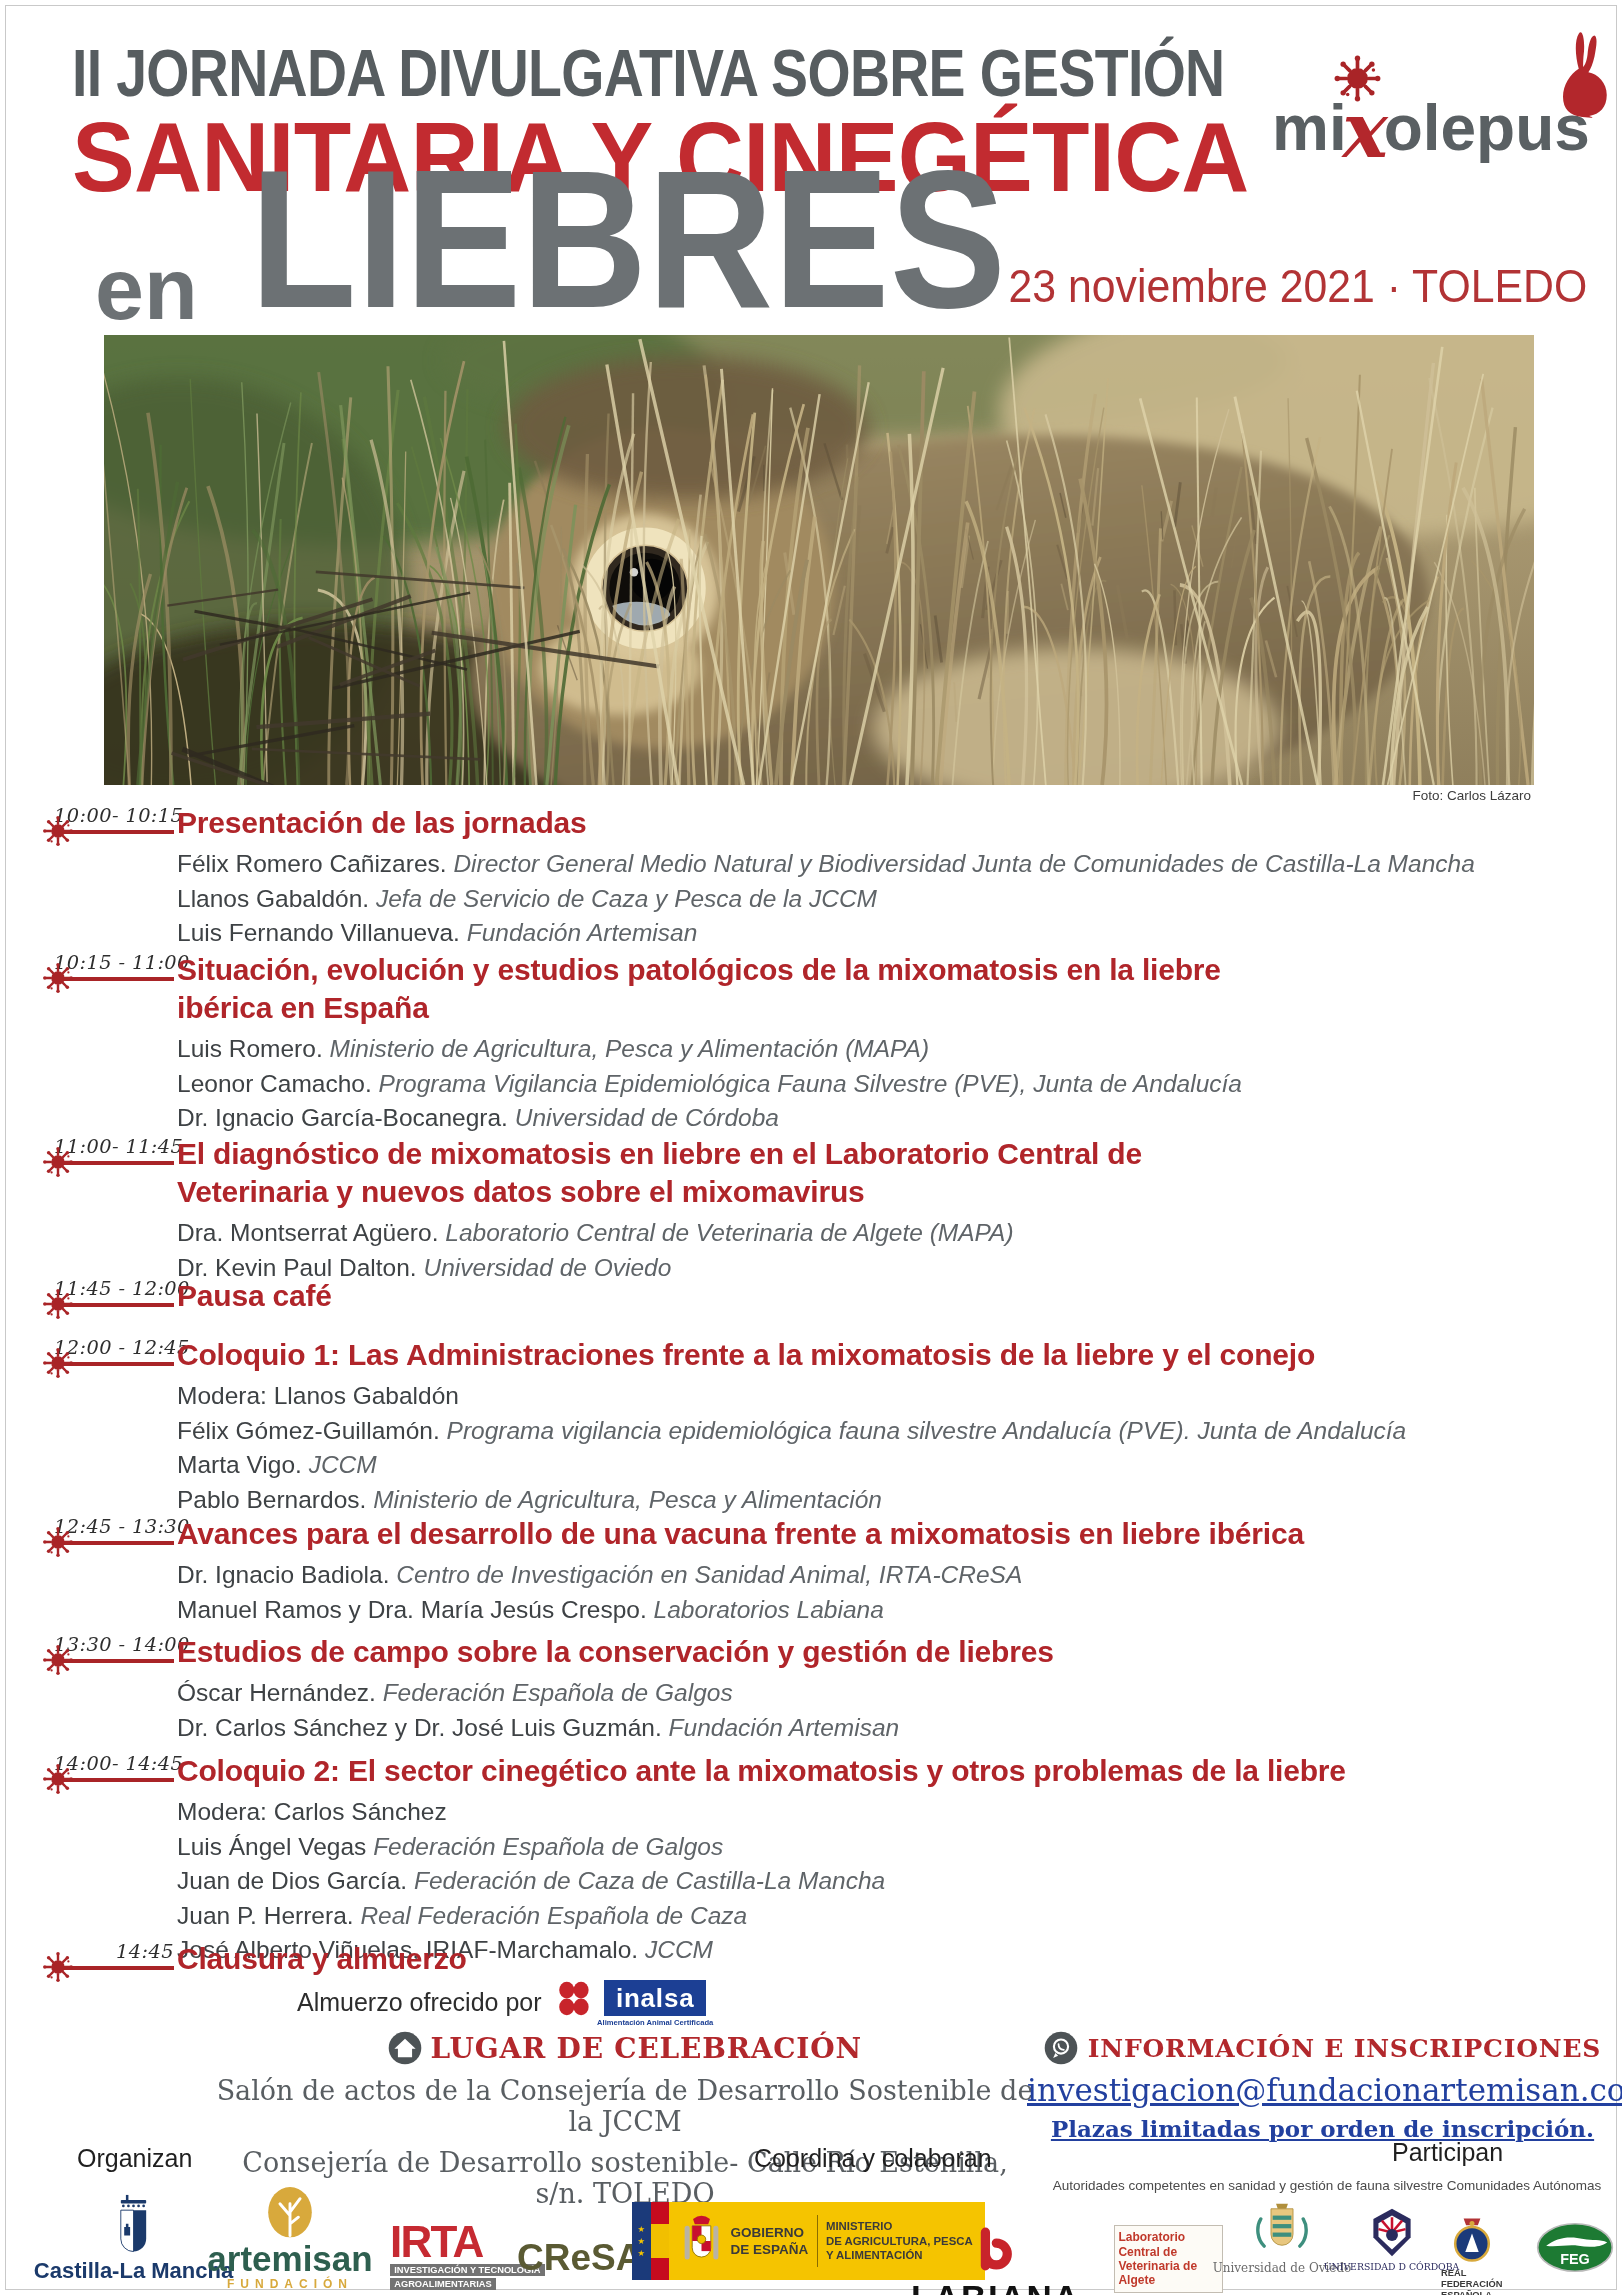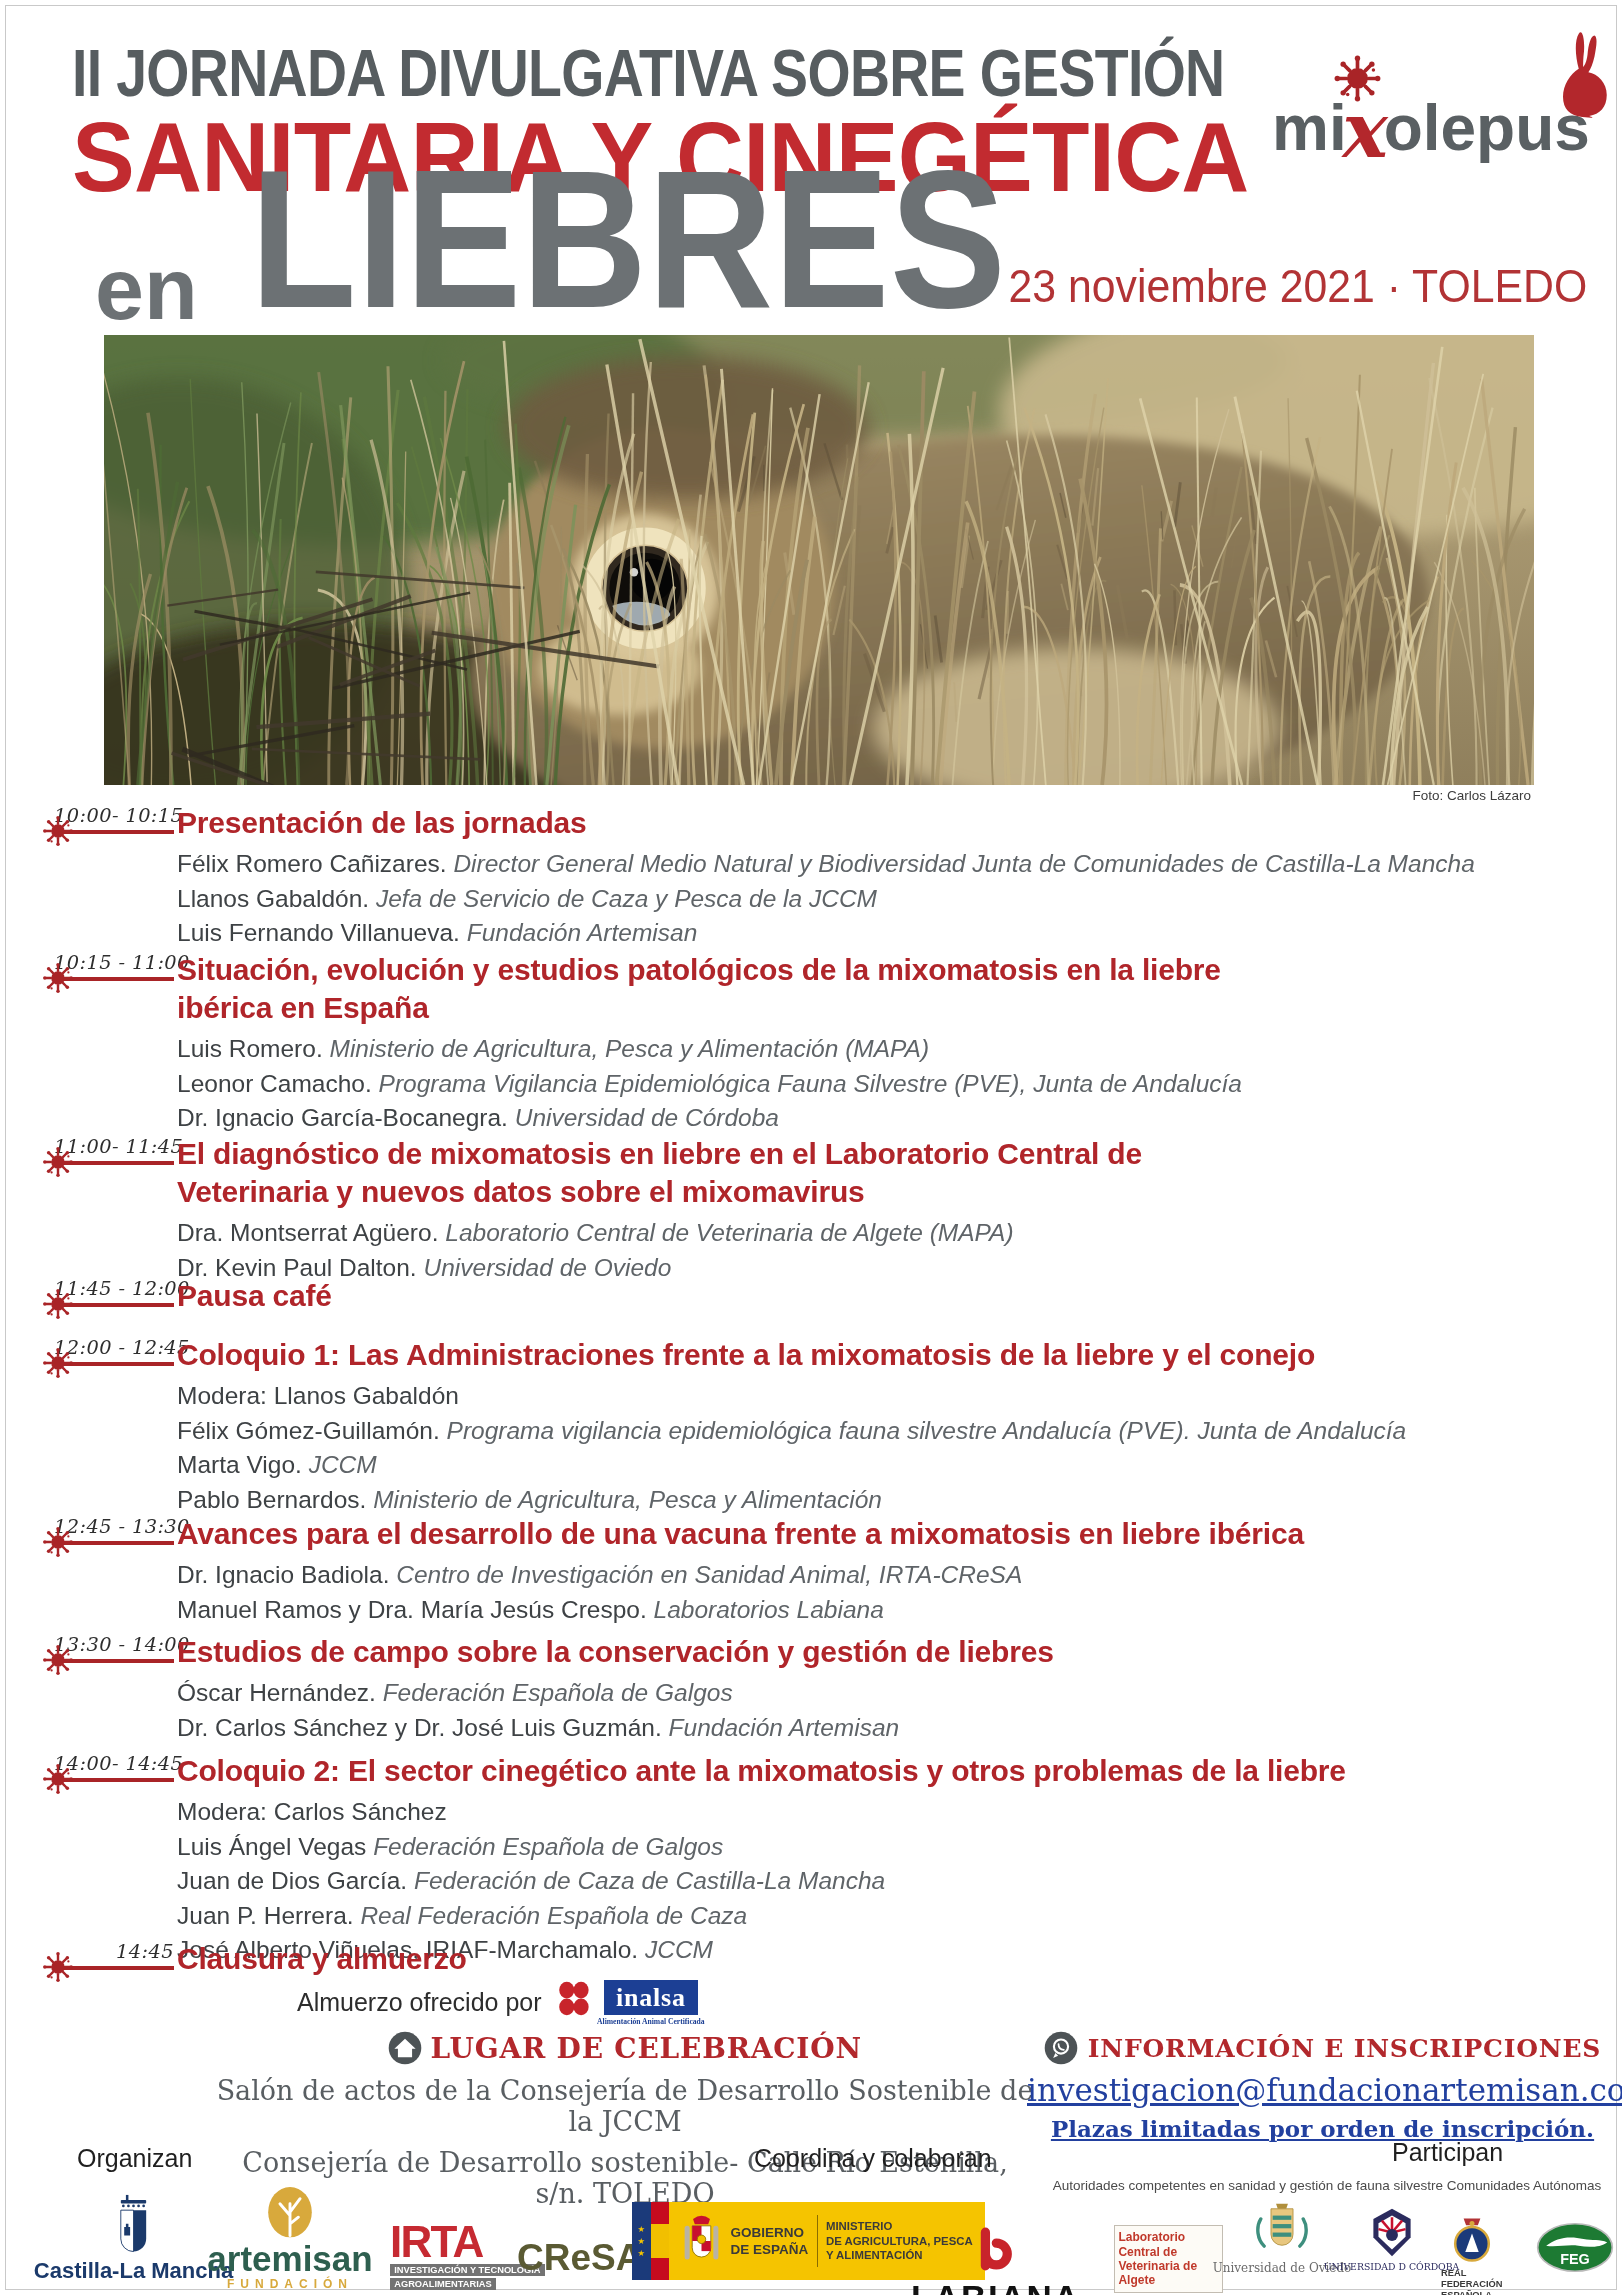--- a/index.html
+++ b/index.html
@@ -43,21 +43,21 @@
   .content{position:absolute;left:177px;width:1419px;}
   .stitle{margin:0 0 6px;font-size:30px;line-height:38px;font-weight:bold;color:#b0252a;letter-spacing:-0.2px;}
   .stitle .tl2{display:block;}
   .spk{margin:2.5px 0 0;font-size:24.5px;line-height:32px;color:#3e4245;}
   .spk .af{font-style:italic;color:#5f6468;}
 
   
   .lunch{position:absolute;left:297px;top:1980px;display:flex;align-items:flex-start;gap:13.5px;}
   .lunch .pref{font-size:25px;color:#2d2d2d;margin-top:8.4px;}
   .inalsa{display:flex;align-items:flex-start;gap:5px;}
-  .inalsa-col{display:flex;flex-direction:column;align-items:center;font-family:Liberation Serif, serif;}
+  .inalsa-col{display:flex;flex-direction:column;align-items:center;}
   .inalsa .box{background:#1c3f94;color:#fff;font-weight:bold;font-size:26px;padding:2.5px 12px;letter-spacing:0.8px;}
   .inalsa-sub{font-size:7.6px;color:#1c3f94;margin-top:1.7px;white-space:nowrap;font-weight:bold;}
 
   
   .venue{position:absolute;left:215px;width:820px;top:2031px;text-align:center;font-family:"DejaVu Serif",serif;}
   .vh{display:flex;justify-content:center;align-items:center;gap:8.4px;color:#b2282c;
       font-size:28px;letter-spacing:0.8px;font-weight:bold;}
   .venue p{margin:10px 0 0;font-size:27px;color:#595e62;}
   .info{position:absolute;left:1027px;width:591px;top:2031px;text-align:center;font-family:"DejaVu Serif",serif;}
   .ih{display:flex;justify-content:center;align-items:center;gap:10px;color:#b2282c;

